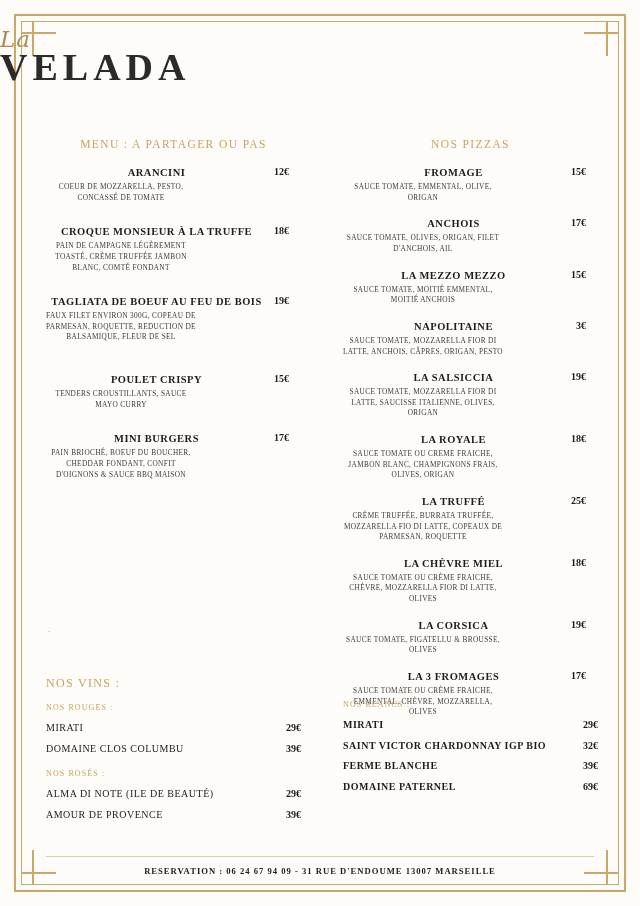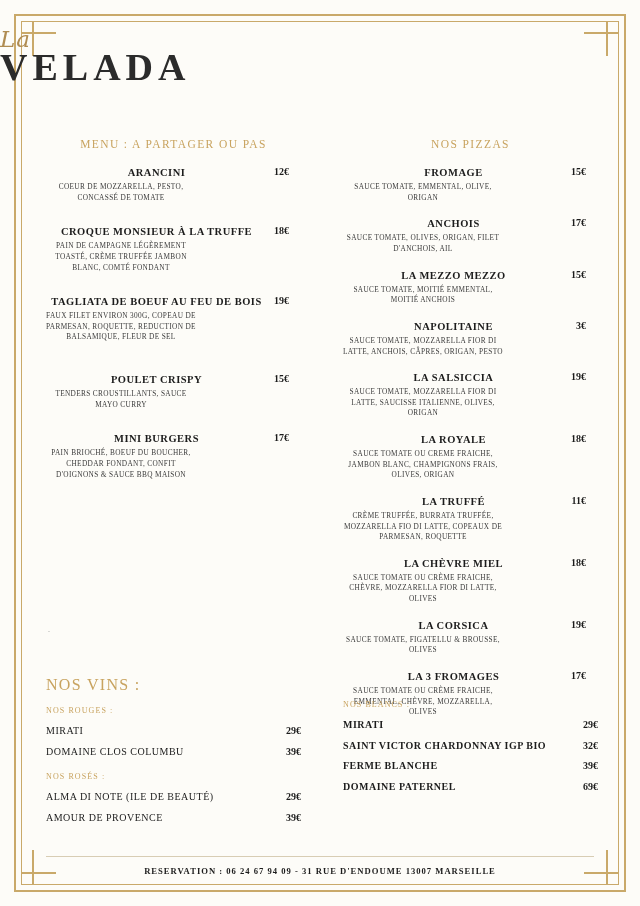--- a/index.html
+++ b/index.html
@@ -152,21 +152,21 @@
 
   
   .wines {
     position: absolute;
     left: 46px; right: 46px; top: 676px;
   }
   .wine-col { position: absolute; top: 0; width: 255px; }
   .wine-left  { left: 0; }
   .wine-right { left: 297px; }
   .wine-heading {
-    font-size: 16px;
+    font-size: 12px;
     letter-spacing: 1.3px;
     color: #c8a35f;
     margin-bottom: 12px;
     text-transform: uppercase;
   }
   .wine-sub {
     font-size: 8px;
     letter-spacing: 1.1px;
     color: #c8a35f;
     margin: 10px 0 6px 0;
@@ -314,21 +314,21 @@
 
       <div class="item" style="margin-top:12px">
         <div class="item-name">LA ROYALE</div>
         <div class="item-desc">SAUCE TOMATE OU CREME FRAICHE, JAMBON BLANC, CHAMPIGNONS FRAIS, OLIVES, ORIGAN</div>
         <div class="item-price">18€</div>
       </div>
 
       <div class="item" style="margin-top:12px">
         <div class="item-name">LA TRUFFÉ</div>
         <div class="item-desc">CRÈME TRUFFÉE, BURRATA TRUFFÉE, MOZZARELLA FIO DI LATTE, COPEAUX DE PARMESAN, ROQUETTE</div>
-        <div class="item-price">11€</div>
+        <div class="item-price">25€</div>
       </div>
 
       <div class="item" style="margin-top:12px">
         <div class="item-name">LA CHÈVRE MIEL</div>
         <div class="item-desc">SAUCE TOMATE OU CRÈME FRAICHE, CHÈVRE, MOZZARELLA FIOR DI LATTE, OLIVES</div>
         <div class="item-price">18€</div>
       </div>
 
       <div class="item" style="margin-top:12px">
         <div class="item-name">LA CORSICA</div>

